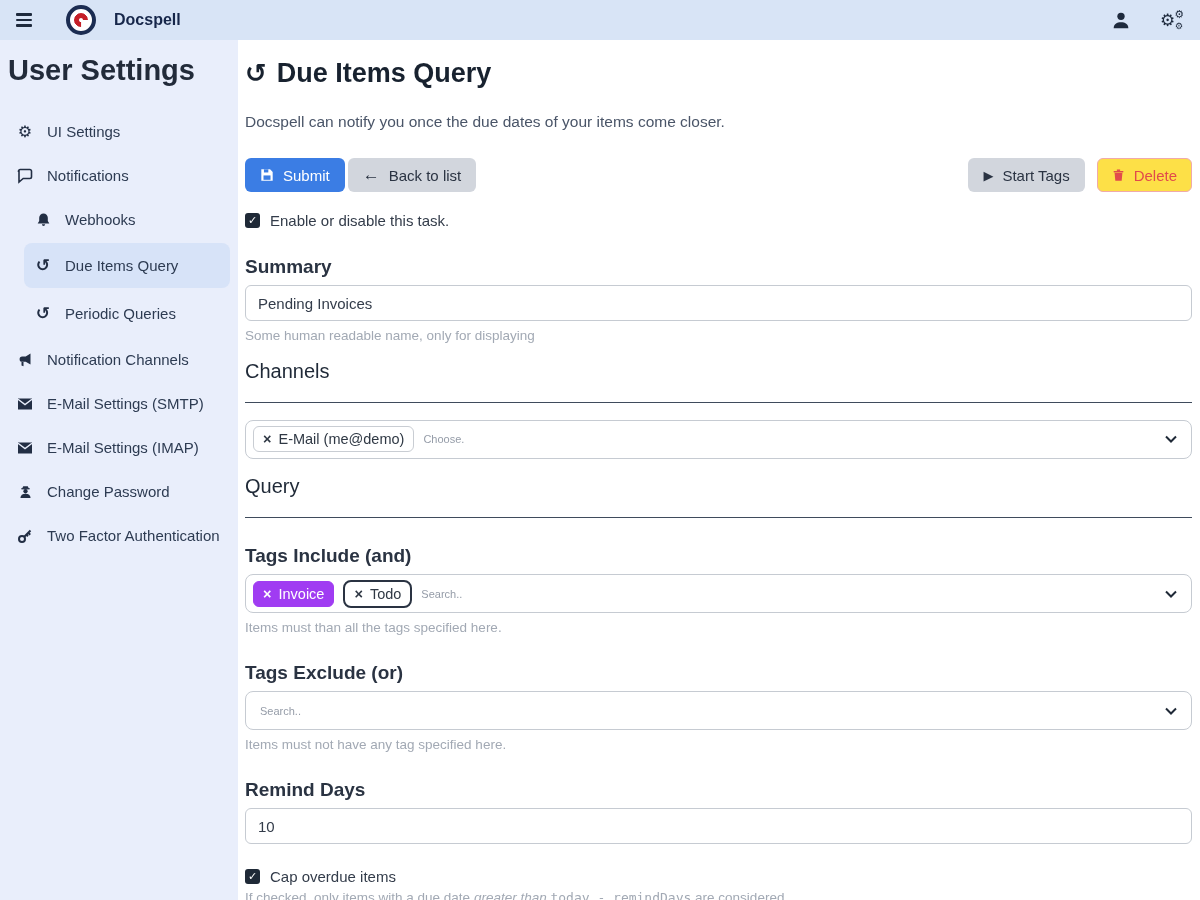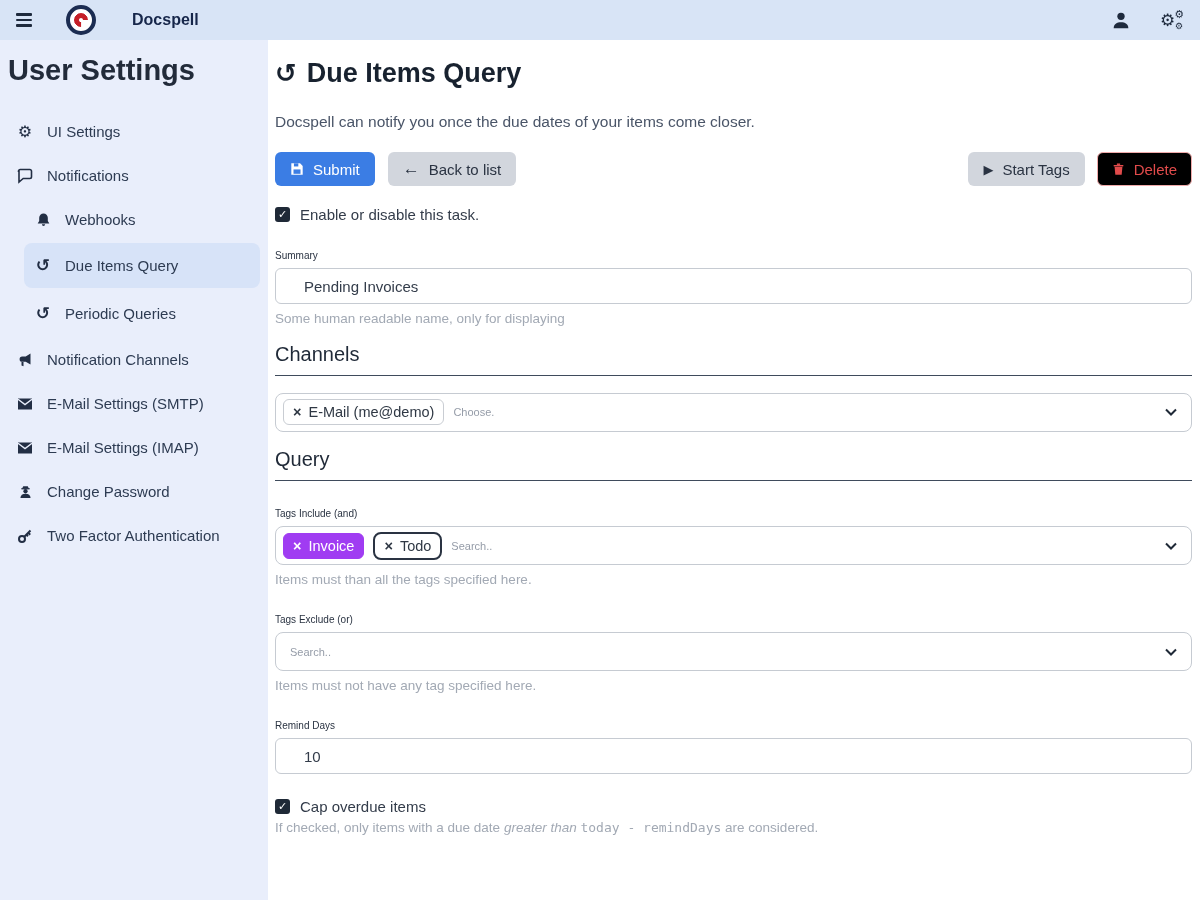--- a/index.html
+++ b/index.html
@@ -14,68 +14,68 @@
 
   
   .navbar{height:40px;background:var(--navbar-bg);display:flex;align-items:center;
           padding:0 16px;gap:16px}
   .burger{display:flex;flex-direction:column;gap:3px;cursor:pointer}
   .burger span{width:16px;height:2.5px;background:var(--navy);border-radius:1px}
   .logo{width:30px;height:30px;border-radius:50%;background:#fff;border:4px solid #1b2c52;
         display:flex;align-items:center;justify-content:center;margin-left:18px}
   .logo-c{width:14px;height:14px;border:5px solid #c41f28;border-right-color:transparent;
           border-radius:50%;transform:rotate(45deg)}
-  .brand{font-weight:700;font-size:16px;color:#16264a;margin-left:20px}
+  .brand{font-weight:700;font-size:16px;color:#16264a;margin-left:2px}
   .nav-right{margin-left:auto;display:flex;align-items:center;gap:28px;color:var(--navy)}
   .gears{position:relative;font-size:17px;line-height:1;width:24px;display:inline-block}
   .gears .g2{position:absolute;font-size:11px;right:0;top:-3px}
   .gears .g3{position:absolute;font-size:9px;right:1px;bottom:-2px}
 
   
   .layout{display:flex;height:860px}
-  .sidebar{width:268px;background:var(--sidebar-bg);padding:8px 8px 0 6px;flex-shrink:0}
+  .sidebar{width:238px;background:var(--sidebar-bg);padding:8px 8px 0 6px;flex-shrink:0}
   .side-title{font-size:29px;font-weight:700;color:#222b3a;margin:6px 0 24px 2px}
   .side-item{display:flex;align-items:center;gap:13px;padding:12px 10px;font-size:15px;
              color:#2d3b52;border-radius:8px;margin:3px 0;cursor:pointer}
   .side-item .icon{width:18px;text-align:center;flex-shrink:0;display:inline-flex;
                    justify-content:center;color:#222e44}
   .side-item.ind{margin-left:18px}
   .side-item.active{background:var(--active-bg)}
   .glyph{font-size:16px;line-height:1}
   .hist{font-weight:700;font-size:17px}
 
   
   .main{flex:1;padding:12px 8px 0 7px;overflow:hidden}
   .page-title{display:flex;align-items:center;gap:10px;font-size:27px;font-weight:700;
               color:#18222f;margin:6px 0 0}
   .page-title .hist{font-size:26px}
   .desc{color:#4a5568;font-size:15.5px;margin-top:24px}
-  .btn-row{display:flex;gap:13px;margin-top:21px;align-items:flex-start}
+  .btn-row{display:flex;gap:3px;margin-top:27px;align-items:flex-start}
   .btn{height:34px;padding:0 14px;border-radius:6px;font-size:15px;display:inline-flex;
        align-items:center;gap:9px;border:1px solid transparent;cursor:pointer;
        font-family:inherit}
   .btn-primary{background:var(--accent);color:#fff}
   .btn-gray{background:var(--btn-gray);color:#2a3342}
-  .btn-outline-red{background:#000000;color:var(--red);border-color:#f0aaaa}
+  .btn-outline-red{background:#fde047;color:var(--red);border-color:#f0aaaa}
   .right-group{margin-left:auto;display:flex;gap:12px}
   .arrow{font-size:17px;font-weight:700}
   .play{font-size:13px}
 
   .check-row{margin-top:20px;display:flex;gap:10px;align-items:center;font-size:15px;
              color:#333c4a}
   .checkbox{width:15px;height:15px;background:#1f2937;border-radius:3px;color:#fff;
             font-size:11px;display:flex;align-items:center;justify-content:center;
             cursor:pointer;flex-shrink:0}
-  .field-label{font-weight:400;font-size:10px;color:#2a3342;margin:27px 0 7px}
+  .field-label{font-weight:700;font-size:19px;color:#2a3342;margin:27px 0 7px}
   input.text{width:100%;height:36px;border:1px solid var(--border);border-radius:6px;
-             padding:0 28px;font-size:15px;color:#333c4a;font-family:inherit;background:#fff}
+             padding:0 12px;font-size:15px;color:#333c4a;font-family:inherit;background:#fff}
   .helper{color:var(--muted);font-size:13.5px;margin-top:7px}
   .helper .code{font-family:"DejaVu Sans Mono","Liberation Mono",monospace;font-size:13px}
 
-  .section-h{font-size:20px;color:#1f2937;padding-bottom:9px;
+  .section-h{font-size:20px;color:#1f2937;padding-bottom:19px;
              border-bottom:1px solid #3f4b5c;font-weight:400}
   .select-box{margin-top:17px;border:1px solid var(--border);border-radius:8px;
               min-height:39px;display:flex;align-items:center;padding:4px 14px 4px 7px;
               gap:9px;background:#fff;cursor:pointer}
   .chip{border:1px solid #c9cdd3;border-radius:6px;padding:4px 9px;font-size:14.5px;
         color:#2f3844;display:inline-flex;gap:7px;align-items:center;background:#fff;
         white-space:nowrap}
   .chip .x{font-weight:700;cursor:pointer}
   .chip-purple{background:var(--purple);color:#fff;border-color:var(--purple)}
   .chip-dark{border:2px solid #2a3342;border-radius:8px}

